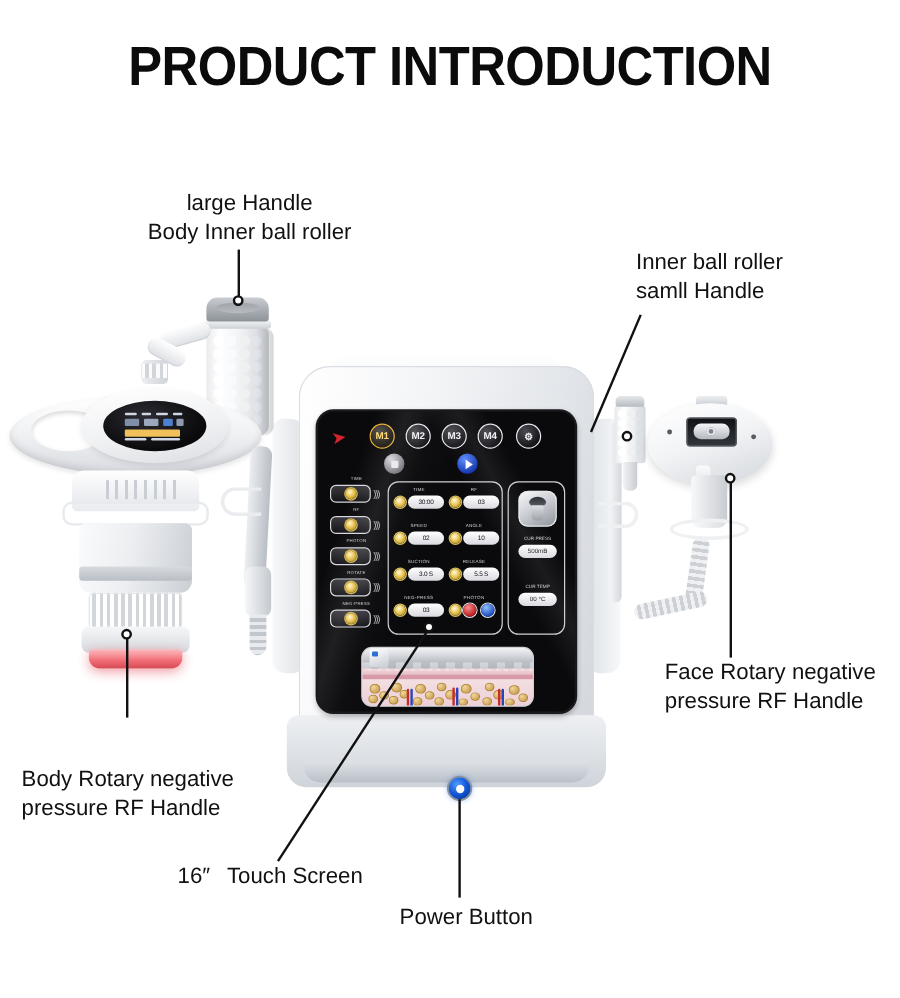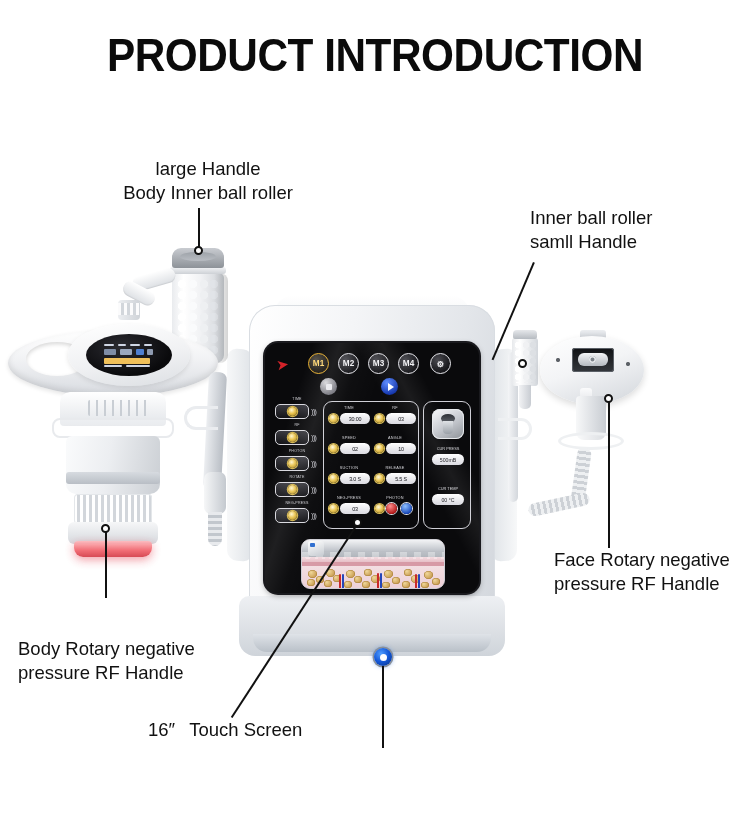--- a/index.html
+++ b/index.html
@@ -646,20 +646,23 @@
 
   <div class="label l" style="left:18px; top:605px; width:230px;margin-top:32px;">
     <div>Body Rotary negative</div>
     <div>pressure RF Handle</div>
   </div>
 
   <div class="label l" style="left:148px; top:718px; width:220px;">
     <div>16″  Touch Screen</div>
   </div>
 
+  <div class="label l" style="left:333px; top:752px; width:200px;">
+    <div>Power Button</div>
+  </div>
 
   <div class="leader" style="left:198px; top:208px; width:2px; height:42px;"></div>
   <div class="dot" style="left:194px; top:246px;"></div>
 
   <div class="leader" style="left:533px; top:262px; width:2px; height:106px; transform:rotate(23deg);"></div>
   <div class="dot" style="left:518px; top:359px;"></div>
 
   <div class="leader" style="left:608px; top:398px; width:2px; height:150px;"></div>
   <div class="dot" style="left:604px; top:394px;"></div>
 

